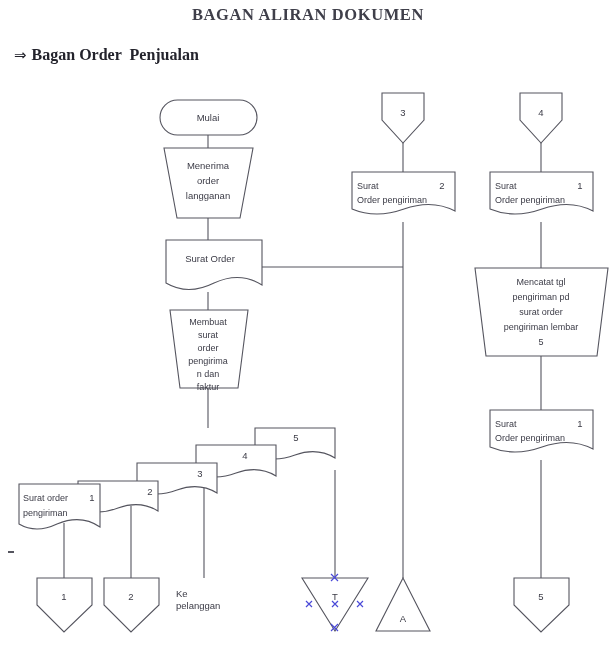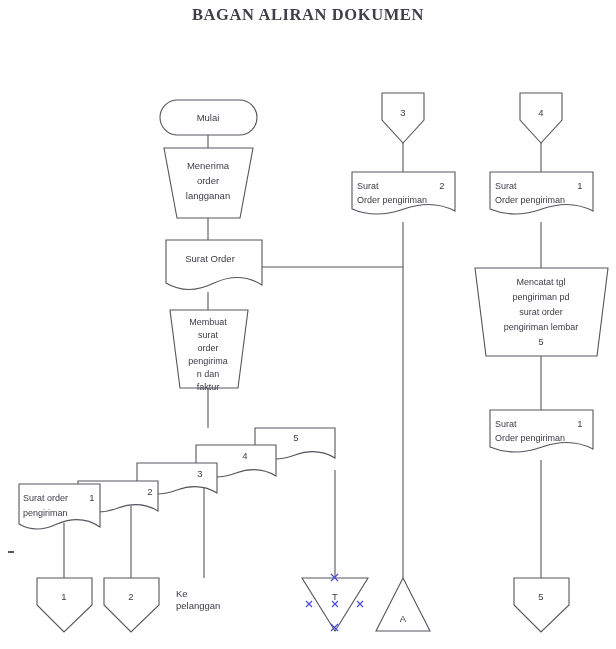--- a/index.html
+++ b/index.html
@@ -87,20 +87,21 @@
   .conn    { stroke: #55555f; stroke-width: 1.1; fill: none; }
   .handle  { stroke: #4a49d8; stroke-width: 1.2; fill: none; }
 </style>
 </head>
 <body>
 
 <div id="chart-root">
 
   <div class="doc-title">BAGAN ALIRAN DOKUMEN</div>
 
+  <div class="sub-head"><span class="arrow-glyph">⇒</span><span>Bagan Order  Penjualan</span></div>
 
   <div class="left-dash"></div>
 
   <svg class="flow" viewBox="0 0 616 649">
 
     <g>
 
       <line class="conn" x1="208" y1="135" x2="208" y2="148"></line>
       <line class="conn" x1="208" y1="218" x2="208" y2="240"></line>
       <line class="conn" x1="208" y1="292" x2="208" y2="310"></line>

